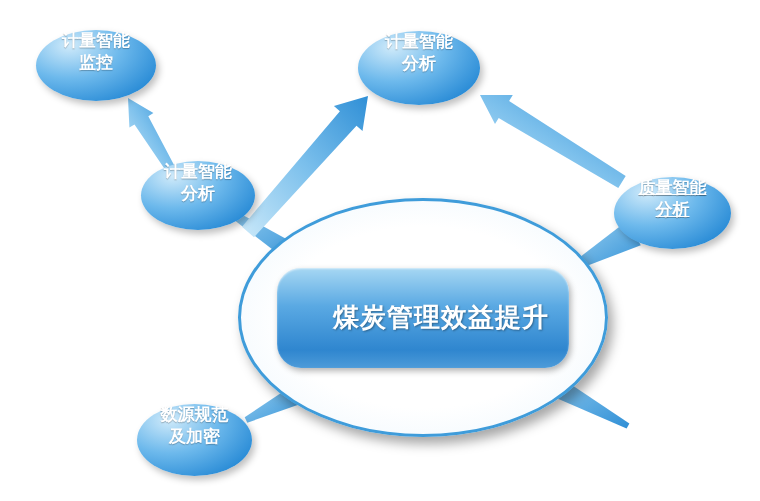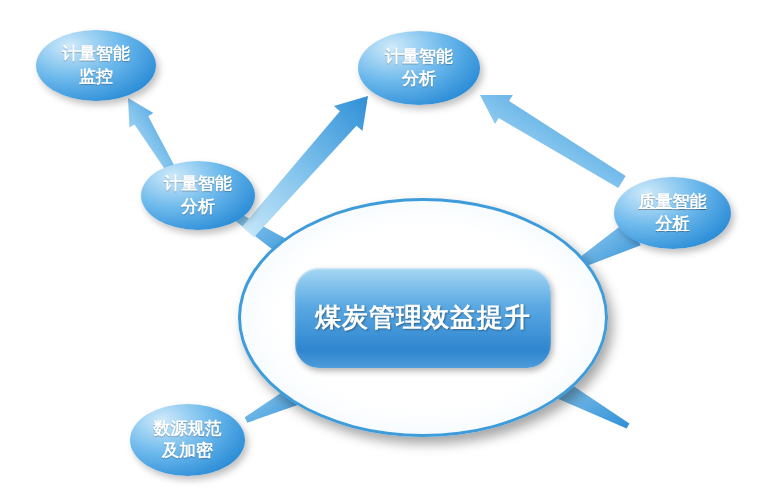--- a/index.html
+++ b/index.html
@@ -18,21 +18,20 @@
     position: absolute;
     left: 0; top: 0;
     width: 760px; height: 501px;
     z-index: 1;
   }
   .bubble {
     position: absolute;
     z-index: 3;
     border-radius: 50%;
     display: flex;
-    align-items: center;
     justify-content: center;
     text-align: center;
     color: #ffffff;
     font-weight: bold;
     font-size: 17px;
     line-height: 1.3;
     background: radial-gradient(ellipse at 28% 22%, #cfeafa 0%, #6db9ec 42%, #2387d4 85%, #1a7fd0 100%);
     box-shadow: 3px 4px 7px rgba(0,0,0,0.25);
   }
   .bubble-label {
@@ -53,35 +52,36 @@
     justify-content: center;
   }
   .center-rect {
     width: 256px; height: 100px;
     border-radius: 24px;
     background: linear-gradient(180deg, #a6d7f3 0%, #5aa9e3 38%, #2f86cf 82%, #4d9bd9 100%);
     box-shadow: 2px 3px 6px rgba(0,0,0,0.3), inset 0 1px 2px rgba(255,255,255,0.6);
     display: flex;
     align-items: center;
     justify-content: center;
+    padding-left: 36px;
   }
   .center-title {
     color: #ffffff;
     font-weight: bold;
     font-size: 26px;
     letter-spacing: 1px;
     text-shadow: 1px 1px 2px rgba(0,0,0,0.35);
     white-space: nowrap;
   }
   
   .b-monitoring   { left: 36px;  top: 30px;  width: 120px; height: 71px; }
   .b-coal-loss    { left: 358px; top: 31px;  width: 122px; height: 74px; }
   .b-metering     { left: 141px; top: 161px; width: 114px; height: 69px; }
   .b-quality      { left: 614px; top: 177px; width: 117px; height: 72px; text-decoration: underline; }
-  .b-datasource   { left: 130px; top: 404px; width: 115px; height: 72px; }
+  .b-datasource   { left: 137px; top: 404px; width: 115px; height: 72px; }
   .b-process      { left: 618px; top: 414px; width: 115px; height: 58px; }
 </style>
 </head>
 <body>
 
 <div class="stage">
 
   <svg class="arrow-layer" viewBox="0 0 760 501" xmlns="http://www.w3.org/2000/svg">
     <defs>
       <linearGradient id="gradArrow" x1="0" y1="1" x2="1" y2="0">

